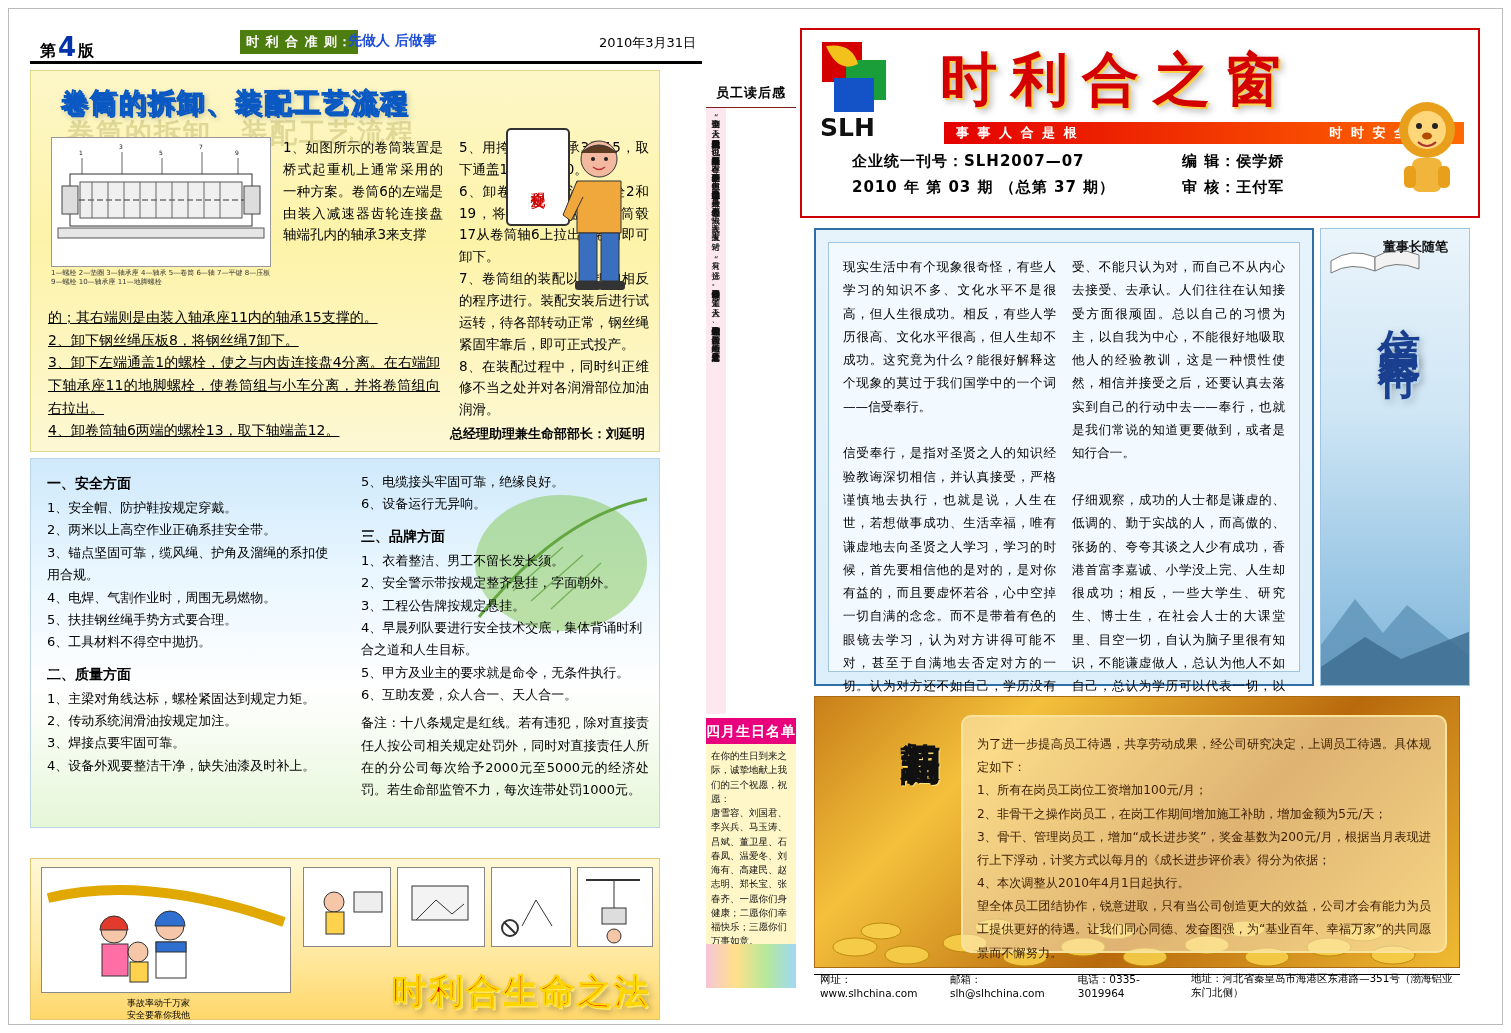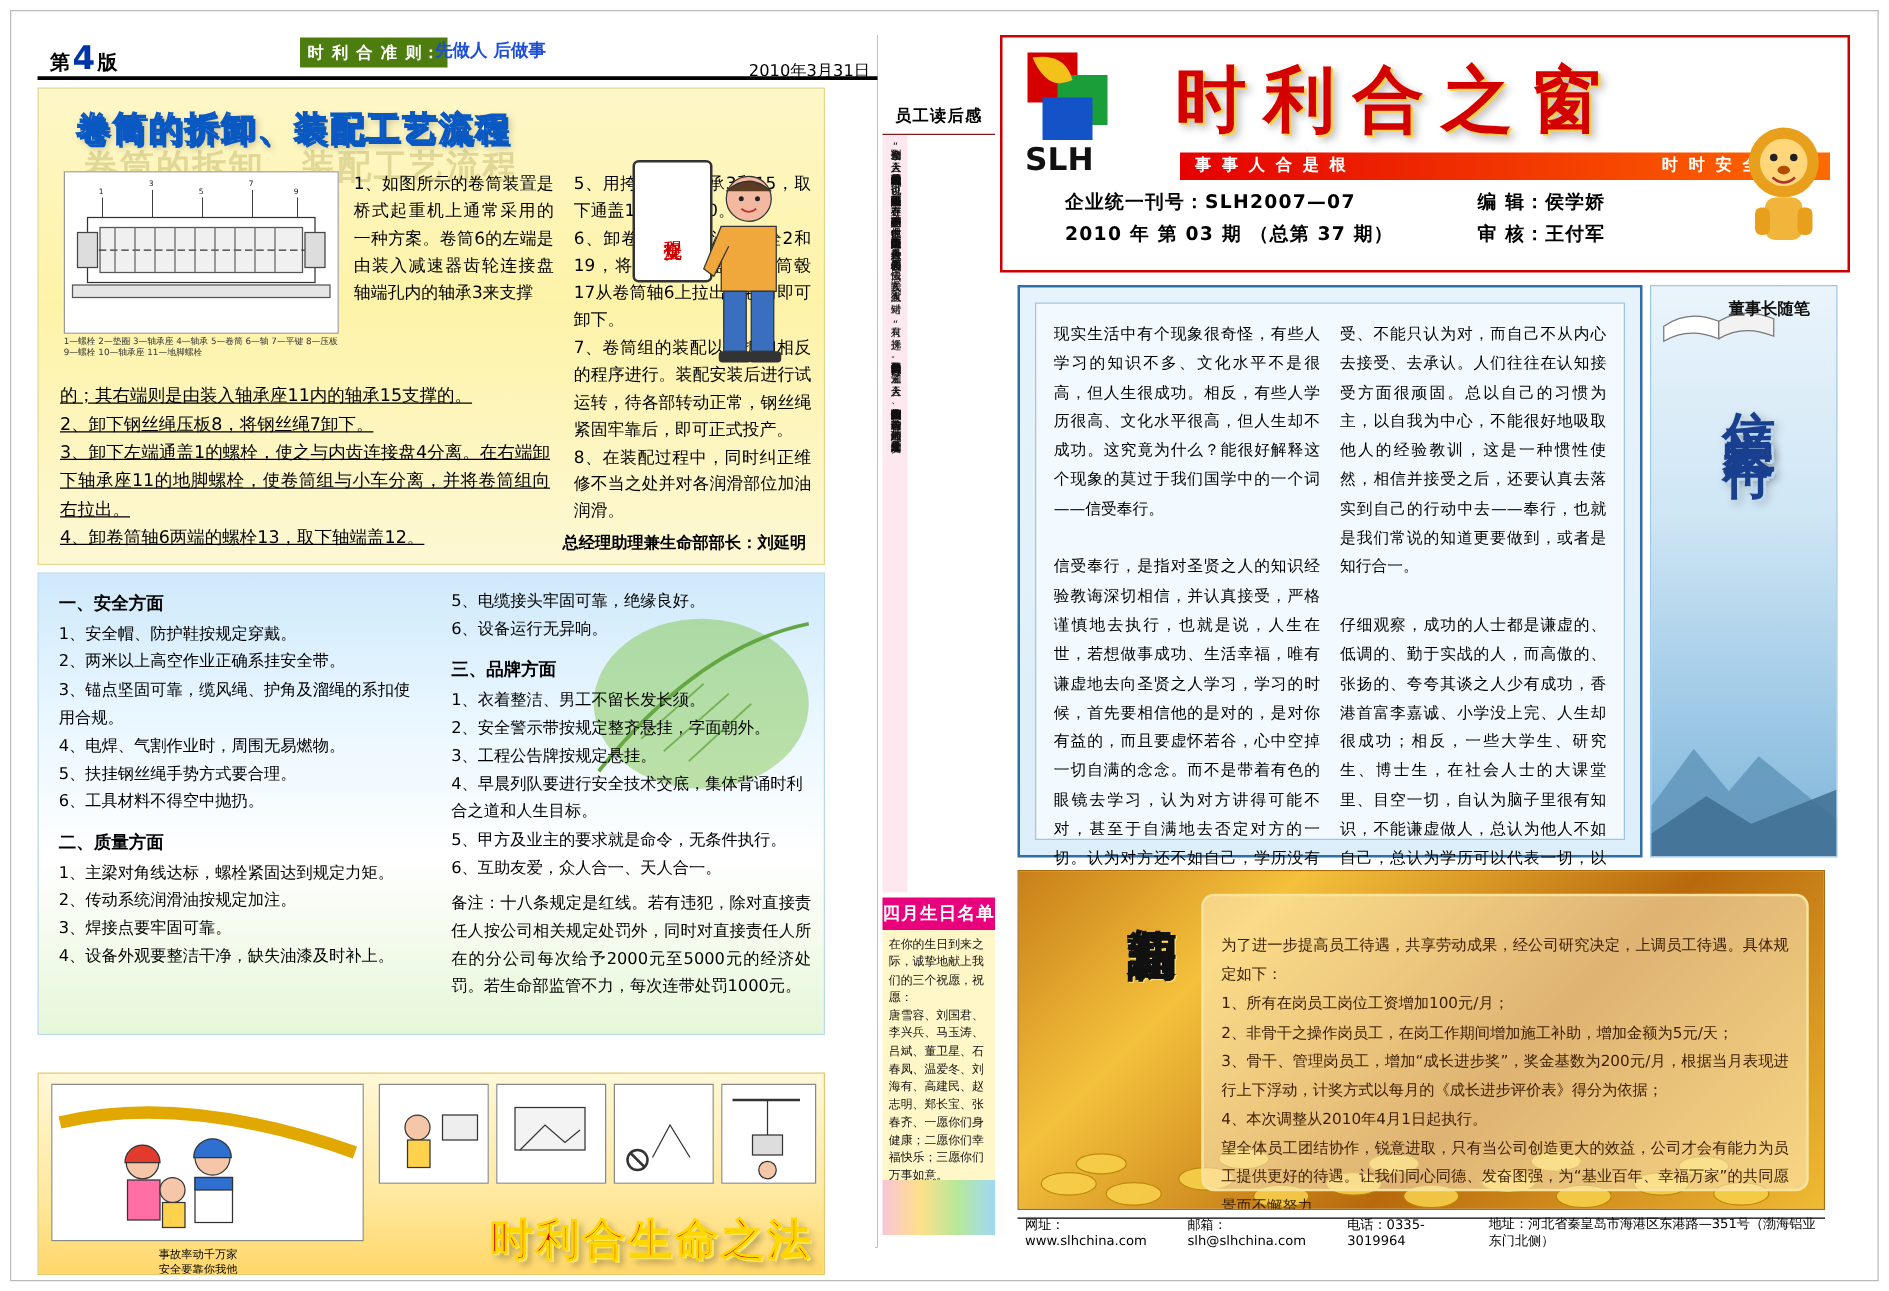--- a/index.html
+++ b/index.html
@@ -22,21 +22,21 @@
   }
   .lp-header { position:relative; height:36px; border-bottom:3px solid #000; }
   .lp-pagenum { position:absolute; left:10px; top:4px; font-size:16px; font-weight:bold; color:#000; }
   .lp-pagenum .big { font-size:26px; color:#0033aa; font-weight:bold; padding:0 2px; }
   .lp-motto-box {
     position:absolute; left:210px; top:2px; height:24px;
     background:#4d7c0f; color:#fff; font-size:13px; font-weight:bold;
     padding:3px 6px; letter-spacing:1px;
   }
   .lp-motto-text { position:absolute; left:318px; top:4px; font-size:14px; font-weight:bold; color:#1d4ed8; }
-  .lp-date { position:absolute; right:6px; top:20px; font-size:13px; color:#000; }
+  .lp-date { position:absolute; right:6px; top:6px; font-size:13px; color:#000; }
 
   .lp-top {
     position:absolute; left:0; top:42px; width:630px; height:382px;
     background:linear-gradient(180deg,#fdf7c8 0%, #fdf3a8 45%, #fdf8d4 100%);
     border:1px solid #e0d88a;
     overflow:hidden;
   }
   .lp-title {
     position:absolute; left:30px; top:14px; width:560px;
     font-size:27px; font-weight:bold; color:#ffffff;
@@ -197,21 +197,21 @@
   .notice-title {
     position:absolute; left:18px; top:14px; width:110px;
     font-size:40px; font-weight:bold; color:#111;
     line-height:1.12; text-align:center;
     text-shadow:1px 1px 0 #ffe27a;
   }
   .notice-body {
     position:absolute; left:146px; top:18px; width:486px; height:238px;
     background:rgba(255,241,200,.55);
     border:2px solid #f7e39d; border-radius:10px;
-    padding:28px 14px; font-size:12.2px; line-height:1.9; color:#3a1d00;
+    padding:16px 14px; font-size:12.2px; line-height:1.9; color:#3a1d00;
     text-align:justify;
   }
 
   .rp-footer {
     position:absolute; left:14px; top:946px; width:646px; height:22px;
     background:#fff; border-top:1px solid #000;
     font-size:10.5px; color:#000; display:flex; gap:22px; align-items:center;
     padding:0 6px;
   }
   .vert { writing-mode:vertical-rl; text-orientation:upright; }

